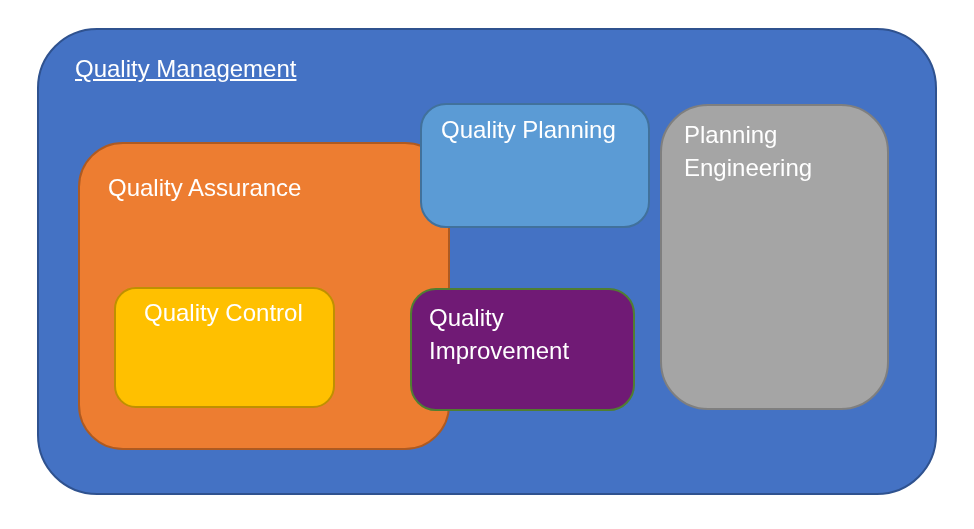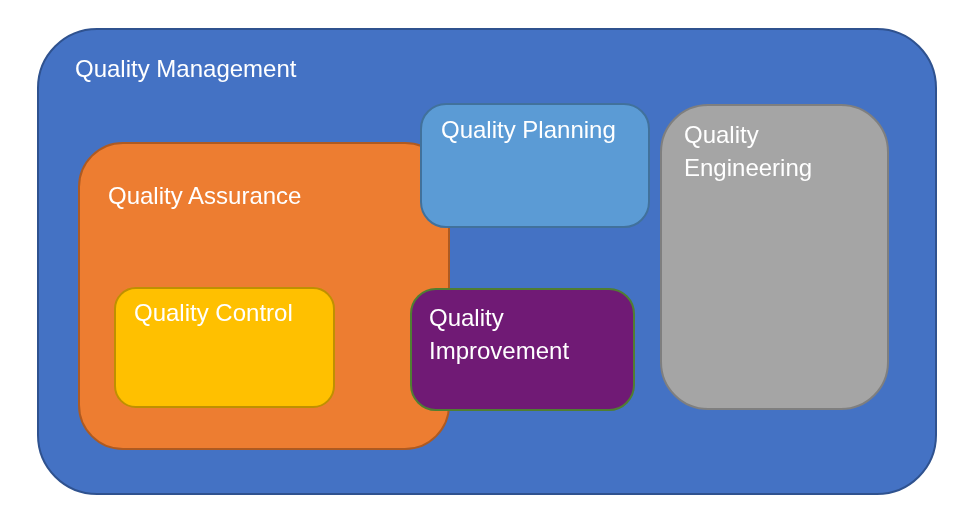--- a/index.html
+++ b/index.html
@@ -26,39 +26,39 @@
     line-height: 33px;
     white-space: pre-line;
   }
   
   .box-management {
     left: 37px; top: 28px;
     width: 900px; height: 467px;
     border-radius: 60px;
     z-index: 1;
   }
-  .box-management .label { padding: 22px 0 0 36px; }
+  .box-management .label { padding: 22px 0 0 36px; text-decoration: underline; }
 
   
   .box-assurance {
     left: 78px; top: 142px;
     width: 372px; height: 308px;
     border-radius: 45px;
     z-index: 2;
   }
-  .box-assurance .label { padding: 27px 0 0 28px; margin-top: 8px; }
+  .box-assurance .label { padding: 27px 0 0 28px; }
 
   
   .box-control {
     left: 114px; top: 287px;
     width: 221px; height: 121px;
     border-radius: 22px;
     z-index: 3;
   }
-  .box-control .label { padding: 7px 0 0 18px; }
+  .box-control .label { padding: 7px 0 0 28px; }
 
   
   .box-planning {
     left: 420px; top: 103px;
     width: 230px; height: 125px;
     border-radius: 26px;
     z-index: 3;
   }
   .box-planning .label { padding: 8px 0 0 19px; }
 
@@ -99,16 +99,16 @@
 
   <div class="box box-planning" style="background-color: rgb(91, 155, 213); border-color: rgb(65, 113, 156);">
     <div class="label">Quality Planning</div>
   </div>
 
   <div class="box box-improvement" style="background-color: #701a75; border-color: rgb(80, 126, 50);">
     <div class="label">Quality Improvement</div>
   </div>
 
   <div class="box box-engineering" style="background-color: rgb(165, 165, 165); border-color: rgb(127, 127, 127);">
-    <div class="label">Quality Engineering</div>
+    <div class="label">Planning Engineering</div>
   </div>
 
 </div>
 
 </body></html>

